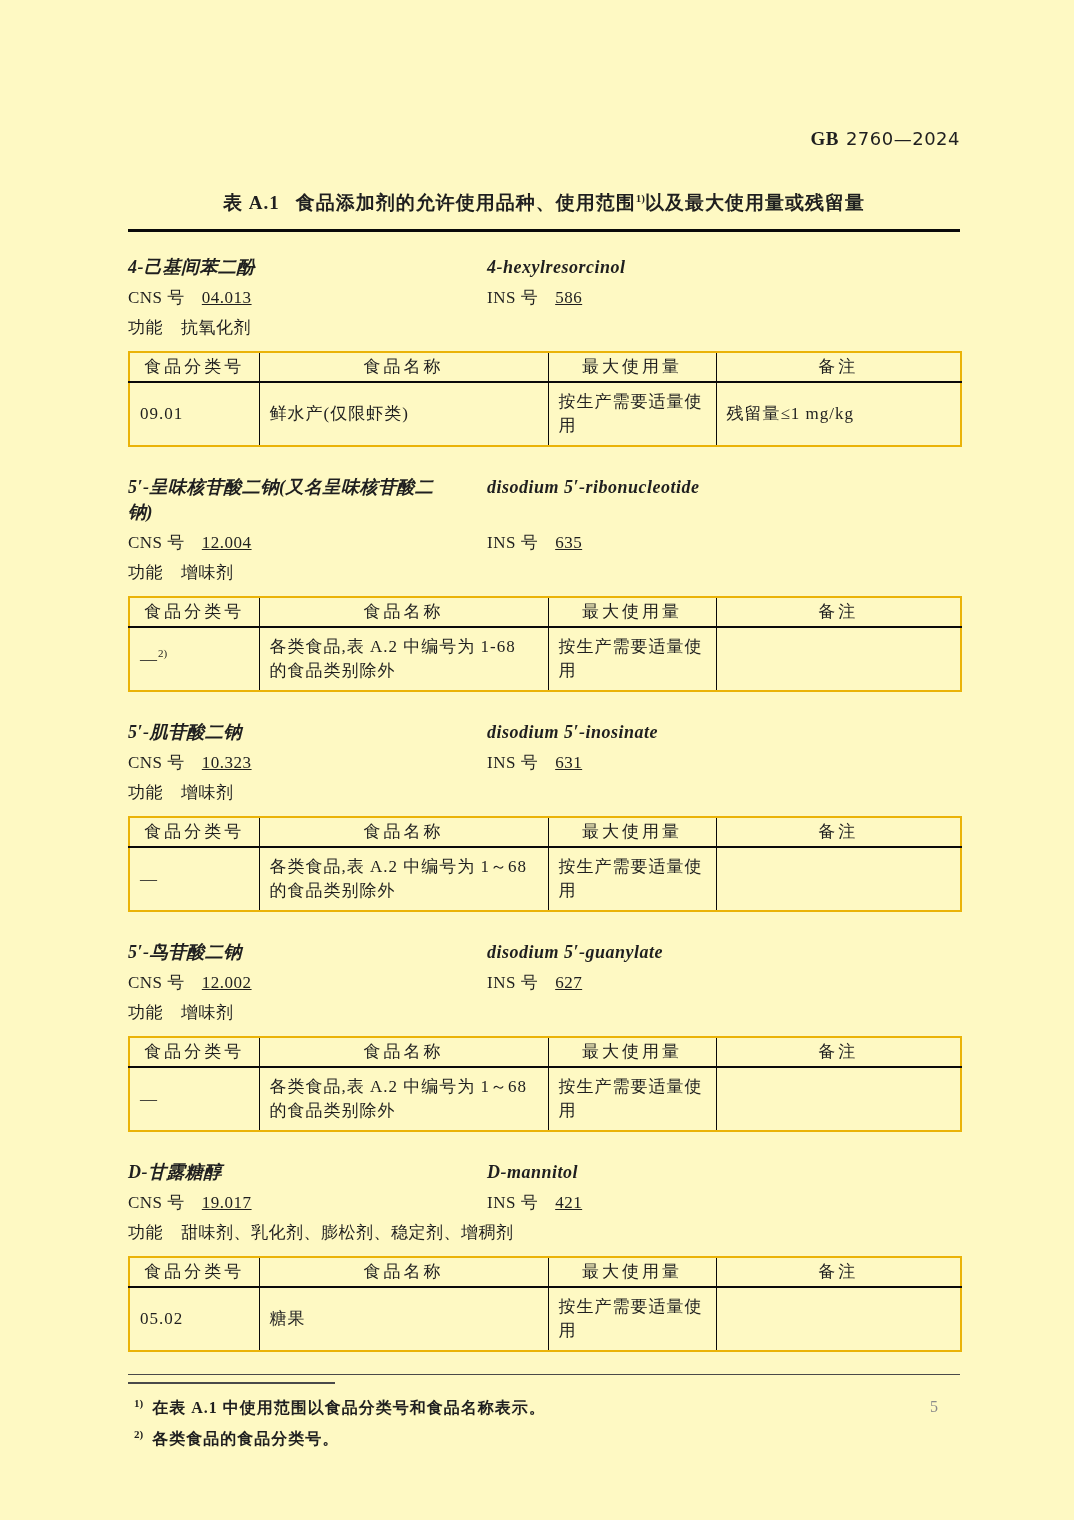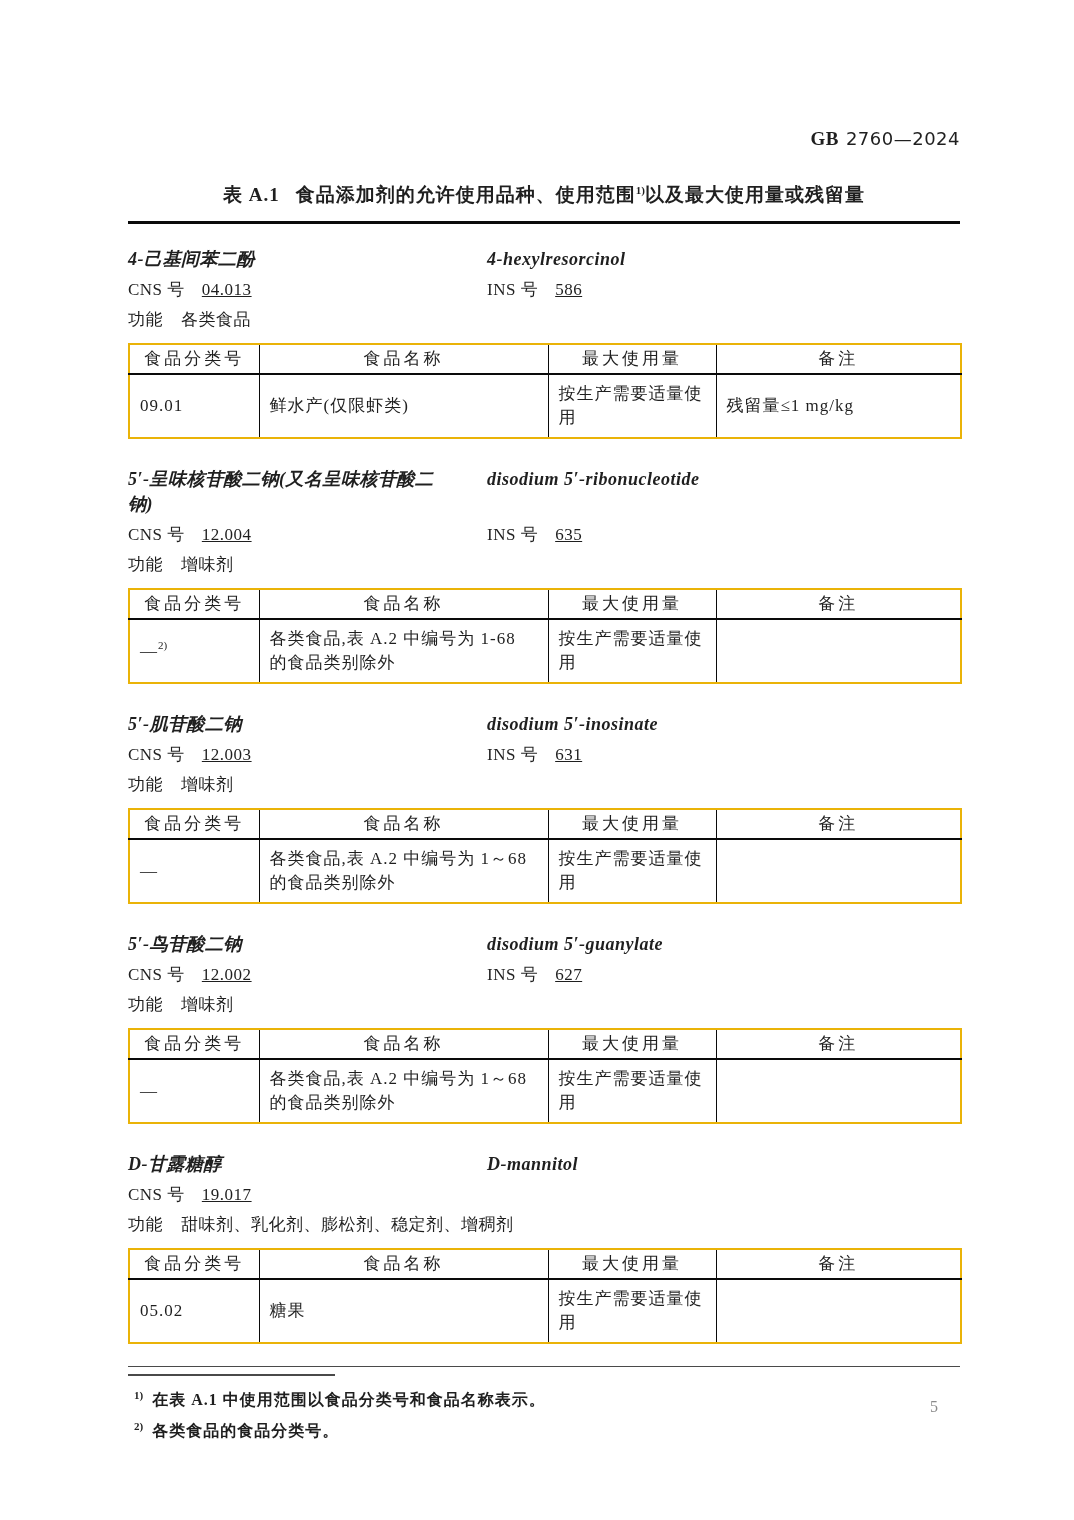--- a/index.html
+++ b/index.html
@@ -2,39 +2,39 @@
 <html><head>
 <meta charset="utf-8">
 <style>
   * { margin: 0; padding: 0; box-sizing: border-box; }
   html, body { background: #e8e8e8; }
   .page {
     position: relative;
     width: 1074px;
     height: 1520px;
     margin: 0 auto;
-    background: #ffffff;
+    background: #fef9c3;
     font-family: "Liberation Serif", "DejaVu Serif", serif;
     color: #1f1f1f;
     padding: 0 114px 0 128px;
     overflow: hidden;
   }
   
   .doc-header {
     padding-top: 128px;
     text-align: right;
     font-size: 19px;
     line-height: 22px;
     letter-spacing: 0.5px;
   }
   .doc-header .code-prefix { font-weight: bold; }
   .doc-header .code-rest { font-family: "DejaVu Sans", sans-serif; font-size: 18px; margin-left: 7px; }
   
   .doc-title {
-    margin-top: 32px;
+    margin-top: 40px;
     text-align: center;
     font-size: 19px;
     font-weight: bold;
     letter-spacing: 1px;
     line-height: 26px;
   }
   .doc-title .title-label { margin-right: 16px; }
   sup.fn-sup {
     font-size: 11px;
     vertical-align: super;
@@ -119,21 +119,21 @@
     <div class="name-row">
       <div class="name-zh">4-己基间苯二酚</div>
       <div class="name-en">4-hexylresorcinol</div>
     </div>
     <div class="meta-row">
       <div class="meta-left"><span>CNS 号</span><span class="meta-value">04.013</span></div>
       <div class="meta-right"><span>INS 号</span><span class="meta-value">586</span></div>
     </div>
     <div class="meta-row">
       <span>功能</span>
-        <span class="func-value">各类食品</span>
+        <span class="func-value">抗氧化剂</span>
     </div>
     <table class="usage-table">
       <colgroup>
           <col style="width:130px">
           <col style="width:289px">
           <col style="width:168px">
           <col style="width:245px">
         </colgroup>
       <tbody>
           <tr>
@@ -188,21 +188,21 @@
     </tbody>
       </table>
   </section>
 
   <section class="additive">
     <div class="name-row">
       <div class="name-zh">5′-肌苷酸二钠</div>
       <div class="name-en">disodium 5′-inosinate</div>
     </div>
     <div class="meta-row">
-      <div class="meta-left"><span>CNS 号</span><span class="meta-value">12.003</span></div>
+      <div class="meta-left"><span>CNS 号</span><span class="meta-value">10.323</span></div>
       <div class="meta-right"><span>INS 号</span><span class="meta-value">631</span></div>
     </div>
     <div class="meta-row">
       <span>功能</span>
         <span class="func-value">增味剂</span>
     </div>
     <table class="usage-table">
       <colgroup>
           <col style="width:130px">
           <col style="width:289px">
@@ -263,20 +263,21 @@
       </table>
   </section>
 
   <section class="additive">
     <div class="name-row">
       <div class="name-zh">D-甘露糖醇</div>
       <div class="name-en">D-mannitol</div>
     </div>
     <div class="meta-row">
       <div class="meta-left"><span>CNS 号</span><span class="meta-value">19.017</span></div>
+      <div class="meta-right"><span>INS 号</span><span class="meta-value">421</span></div>
     </div>
     <div class="meta-row">
       <span>功能</span>
         <span class="func-value">甜味剂、乳化剂、膨松剂、稳定剂、增稠剂</span>
     </div>
     <table class="usage-table">
       <colgroup>
           <col style="width:130px">
           <col style="width:289px">
           <col style="width:168px">

